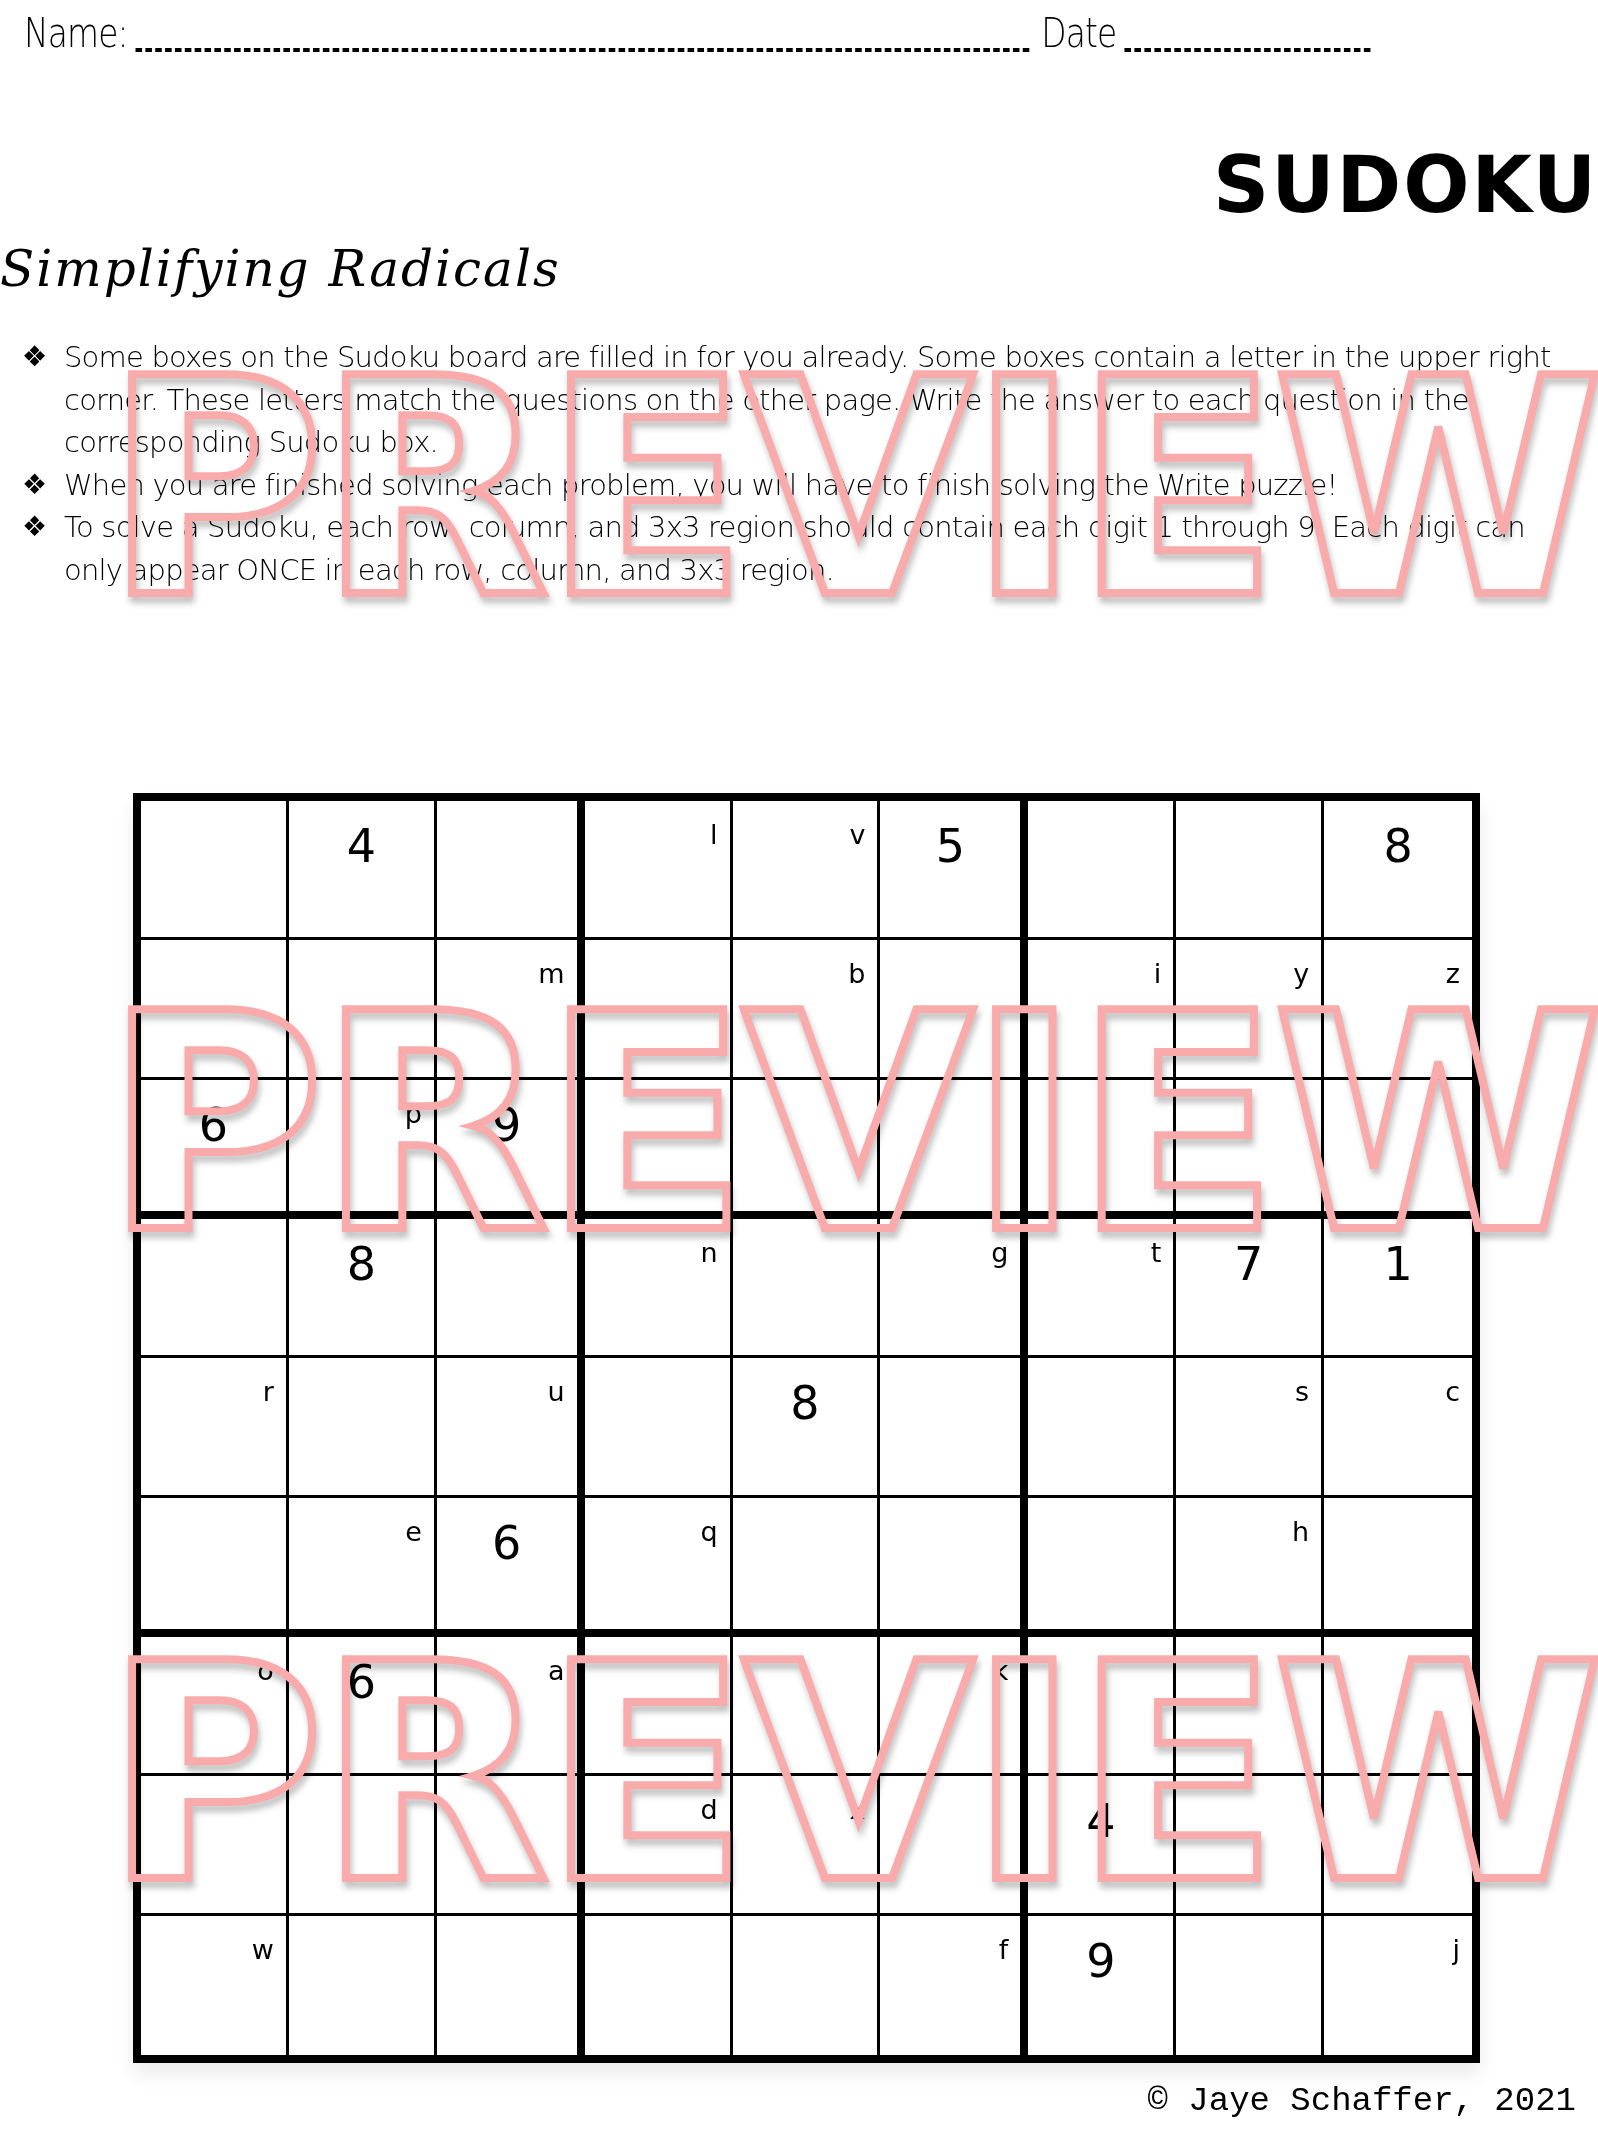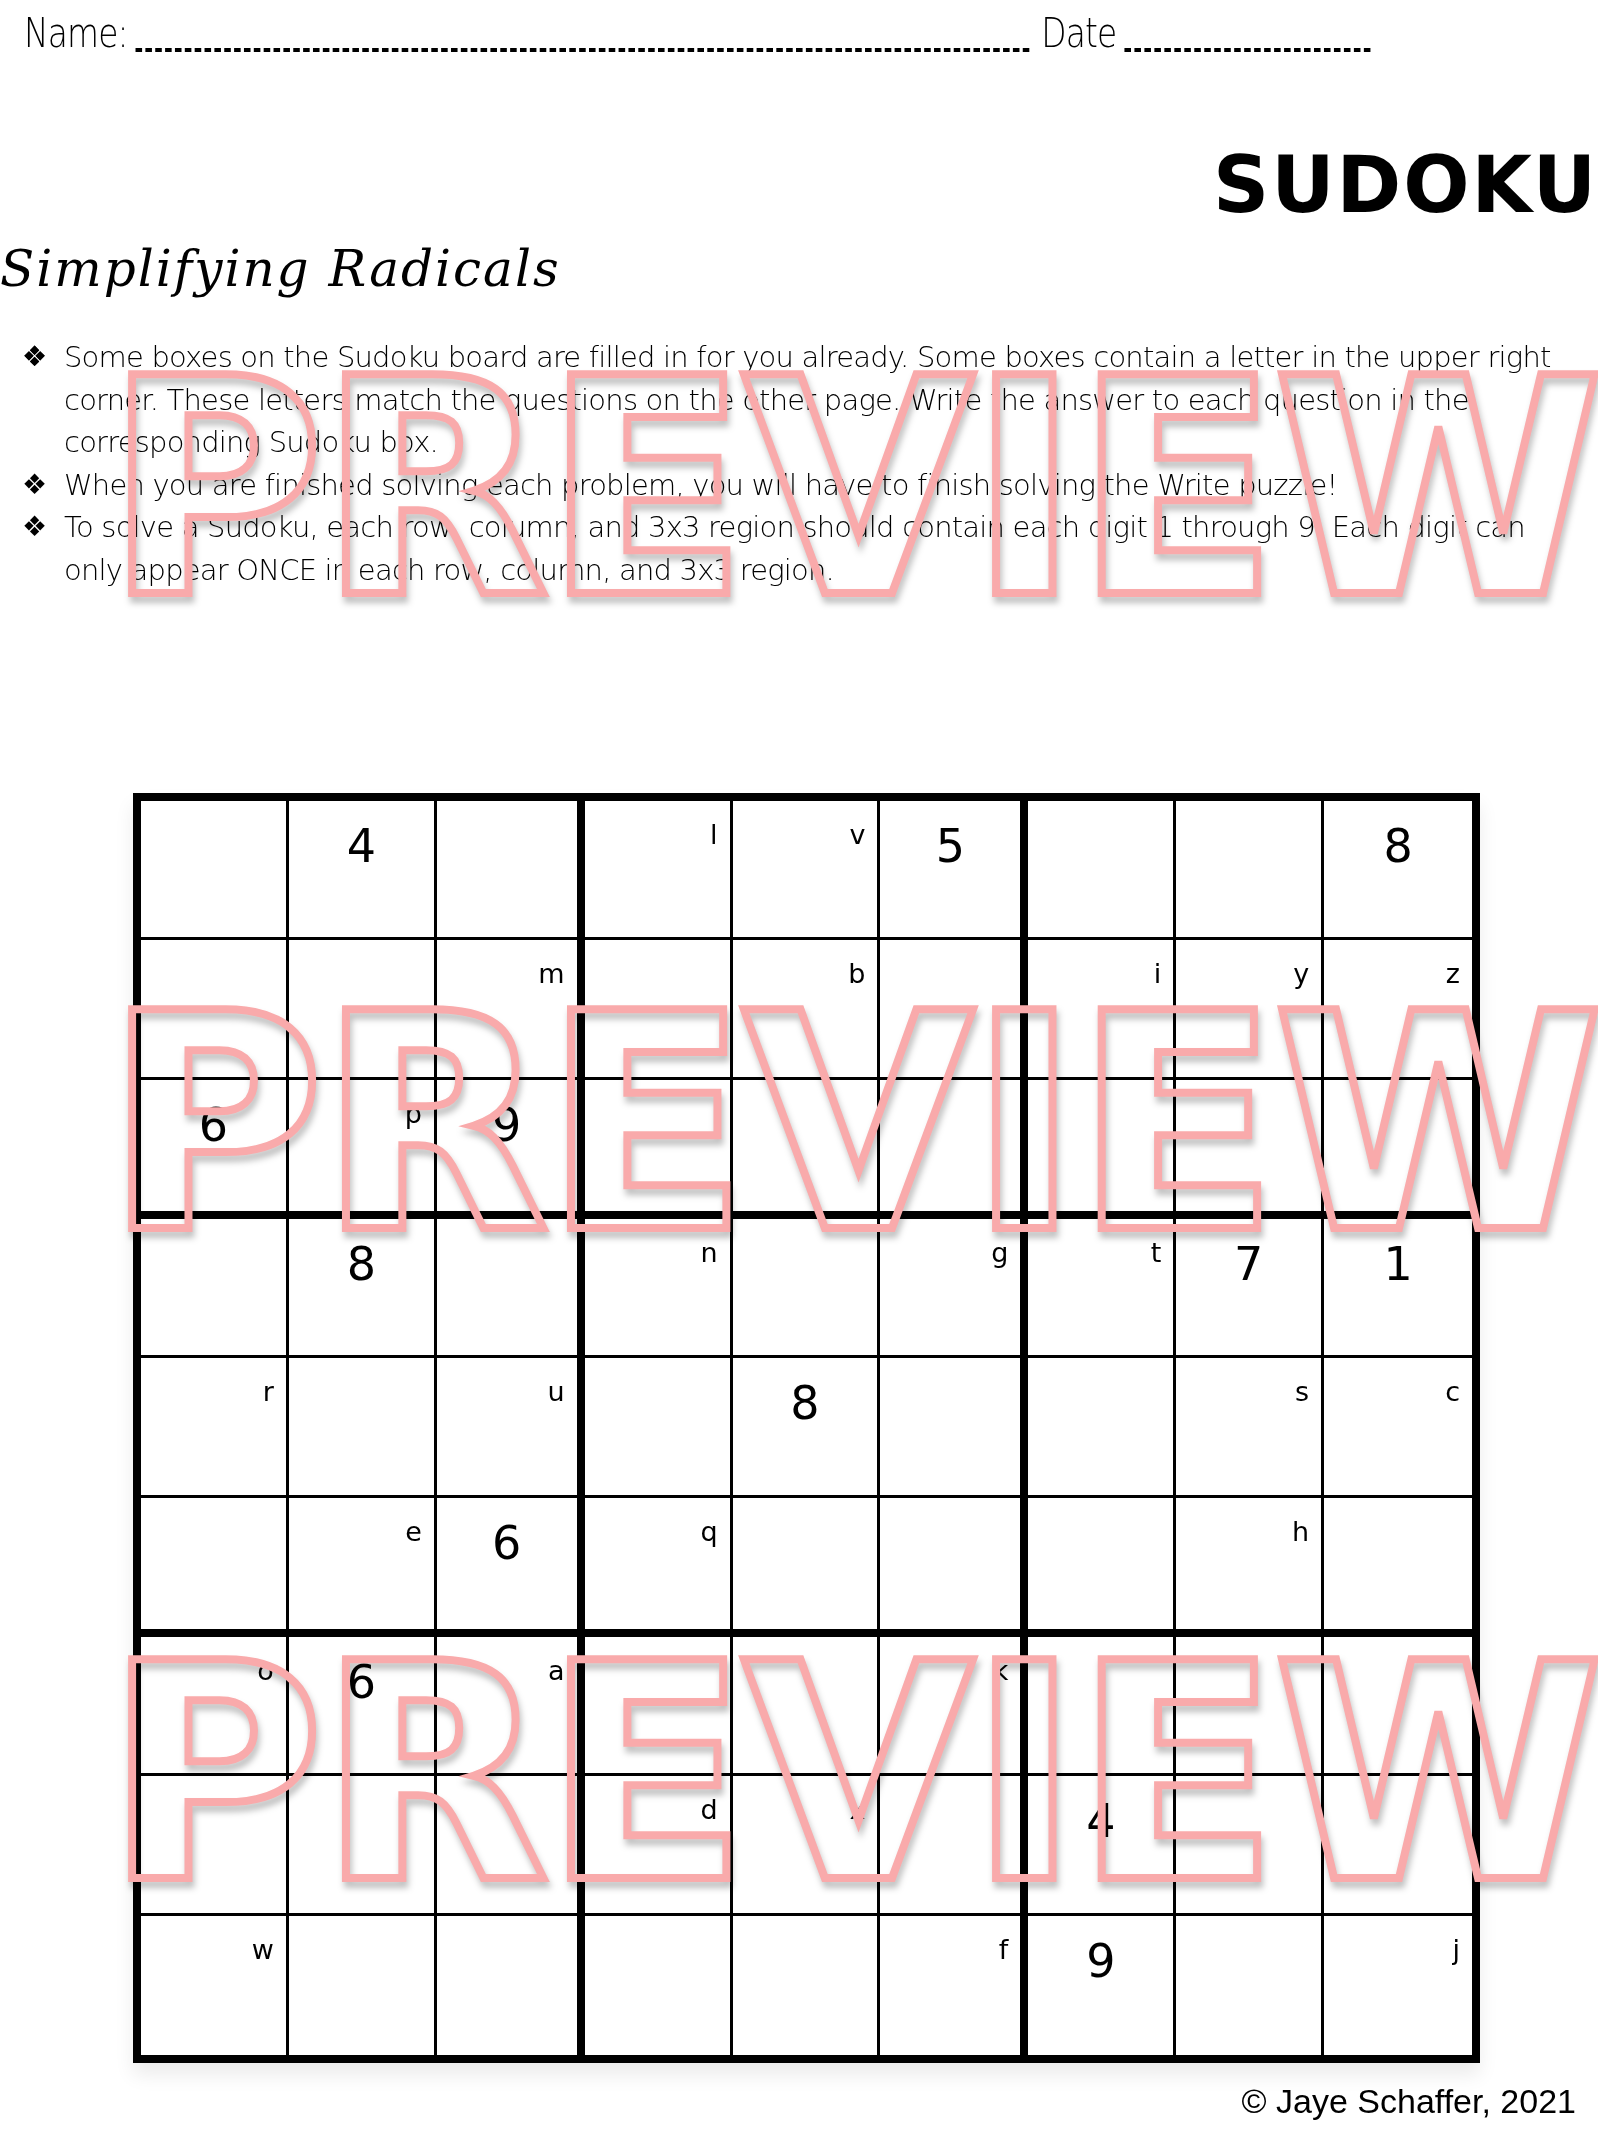--- a/index.html
+++ b/index.html
@@ -64,21 +64,21 @@
     font-family: "DejaVu Sans", sans-serif; font-weight: bold; font-size: 300px;
     color: transparent; -webkit-text-stroke: 8px #f9aaab;
     letter-spacing: -6px; line-height: 1; pointer-events: none;
     filter: drop-shadow(2px 6px 3px rgba(0,0,0,0.25));
   }
   .wm1 { top: 340px; }
   .wm2 { top: 975px; }
   .wm3 { top: 1625px; }
   .copyright {
     position: absolute; right: 22px; top: 2082px;
-    font-family: Liberation Sans, sans-serif; font-size: 34px;
+    font-family: Liberation Mono, monospace; font-size: 34px;
   }
 </style>
 </head>
 <body>
 
 <div class="header-row">
   <span class="lbl">Name:</span><span class="line" style="width:1090px"></span><span class="lbl">Date</span><span class="line" style="width:300px"></span>
 </div>
 
 <div class="title">SUDOKU</div>

